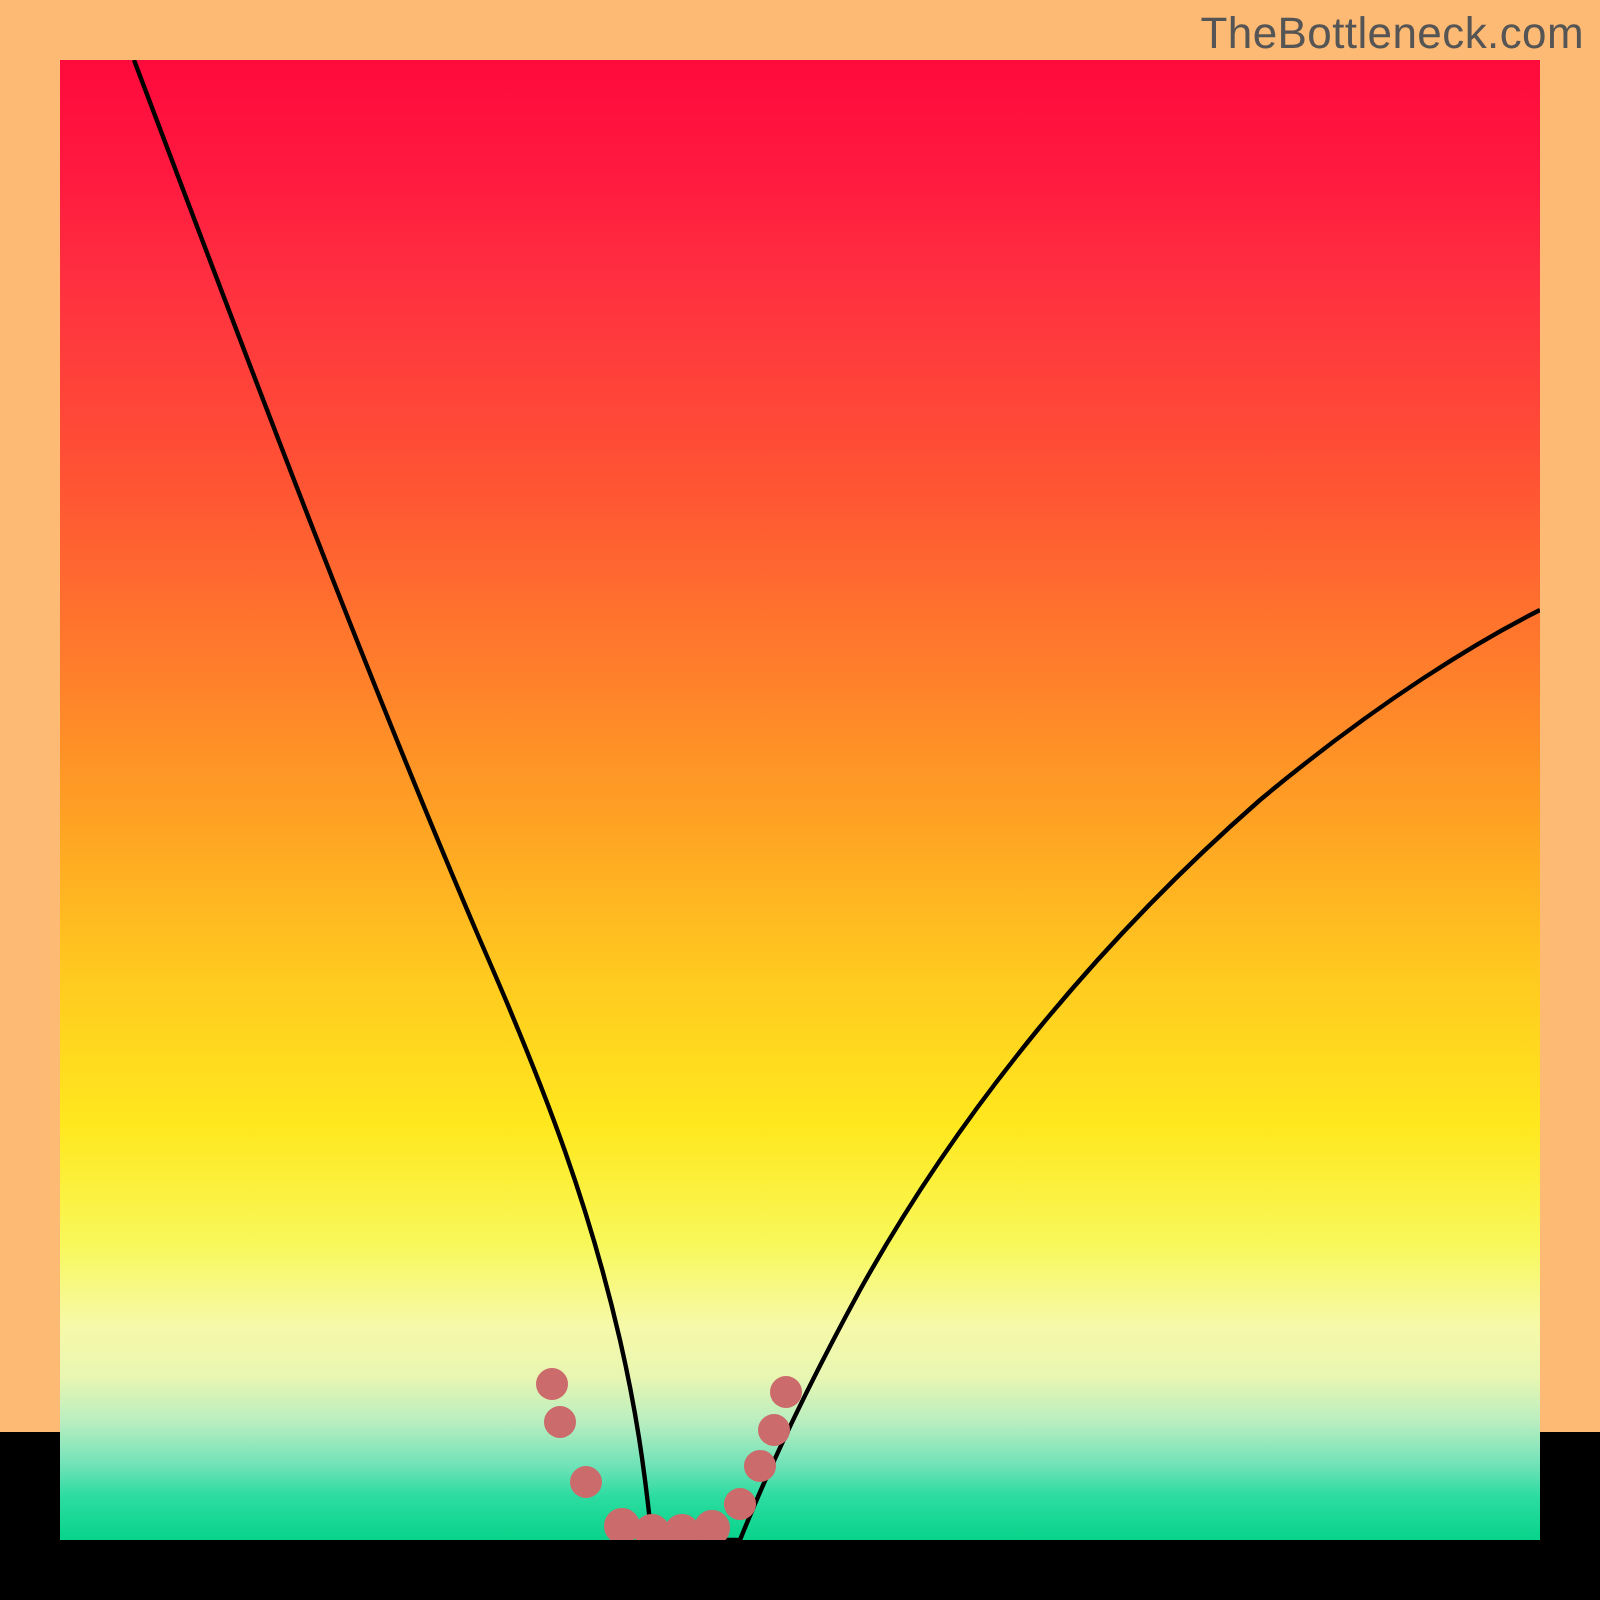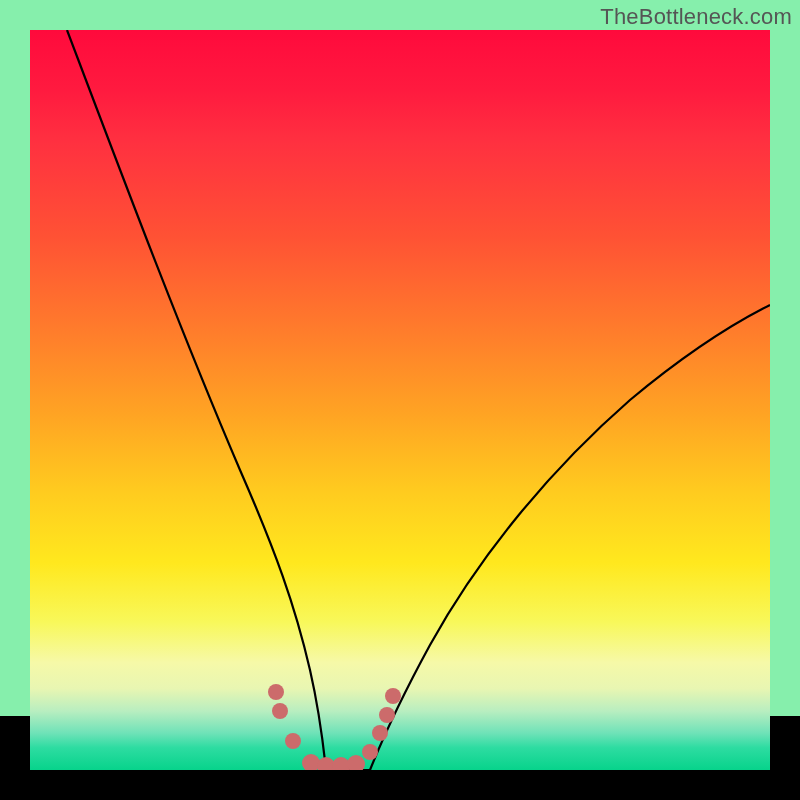--- a/index.html
+++ b/index.html
@@ -8,21 +8,21 @@
     width: 800px;
     height: 800px;
     overflow: hidden;
     background: #000;
     font-family: Arial, Helvetica, sans-serif;
   }
   .frame {
     position: relative;
     width: 800px;
     height: 716px;
-    background: #86efac;
+    background: #fdba74;
   }
   .plot-area {
     position: absolute;
     left: 30px;
     top: 30px;
     width: 740px;
     height: 740px;
     
     background: linear-gradient(
       to bottom,

